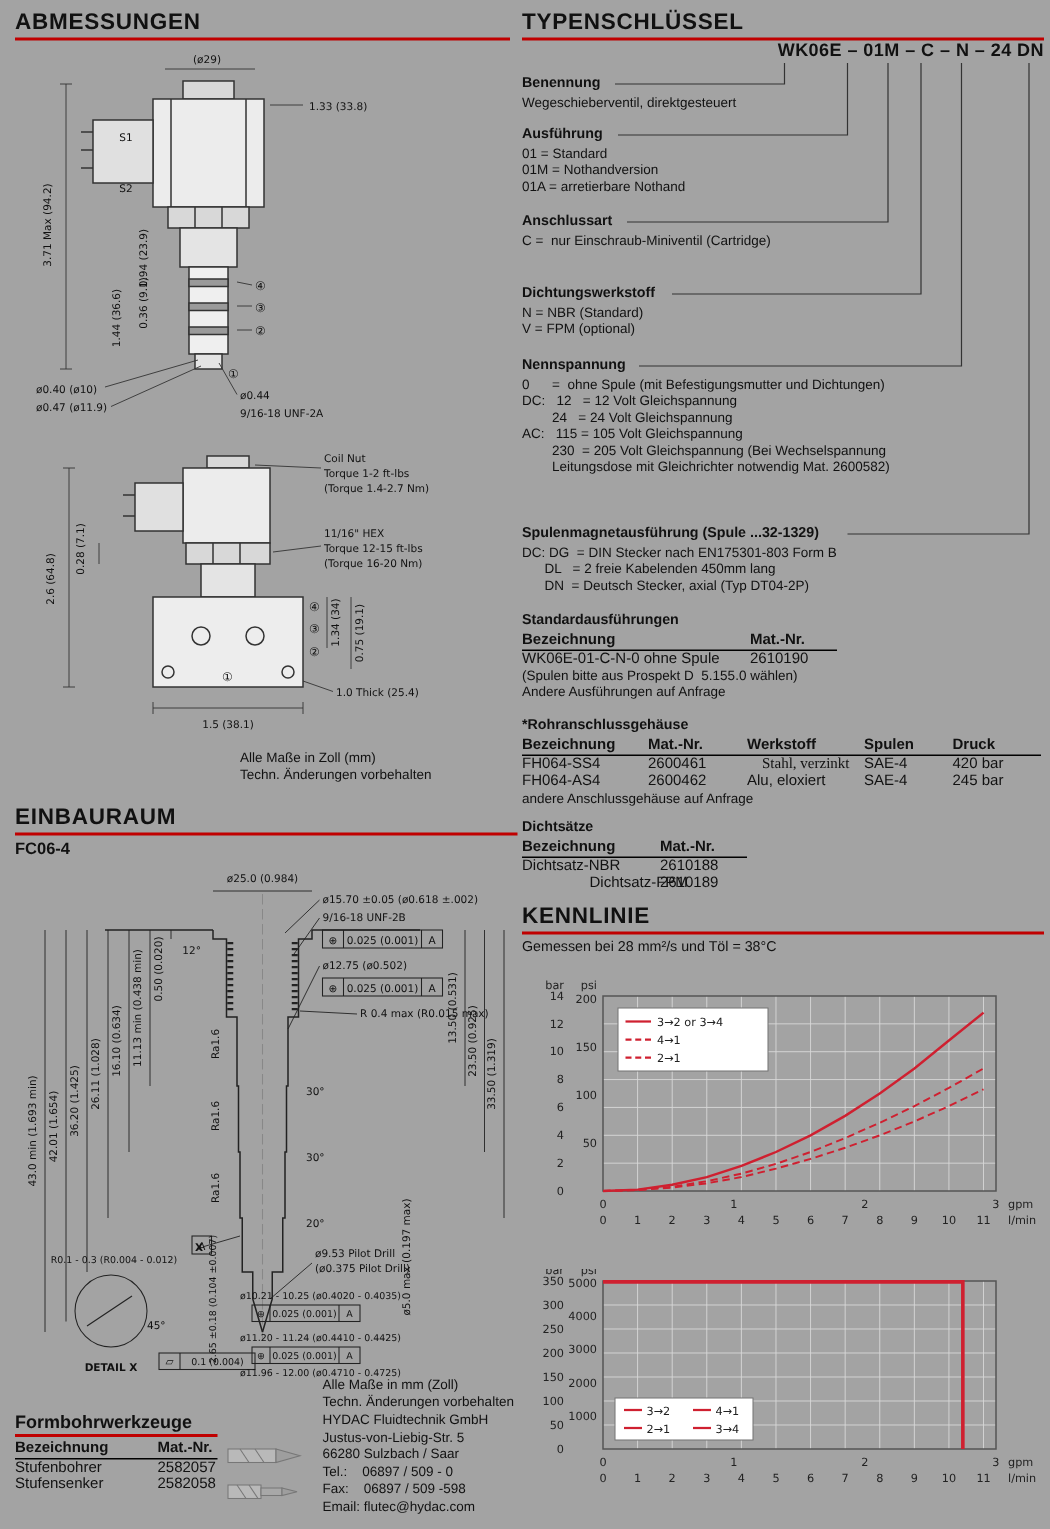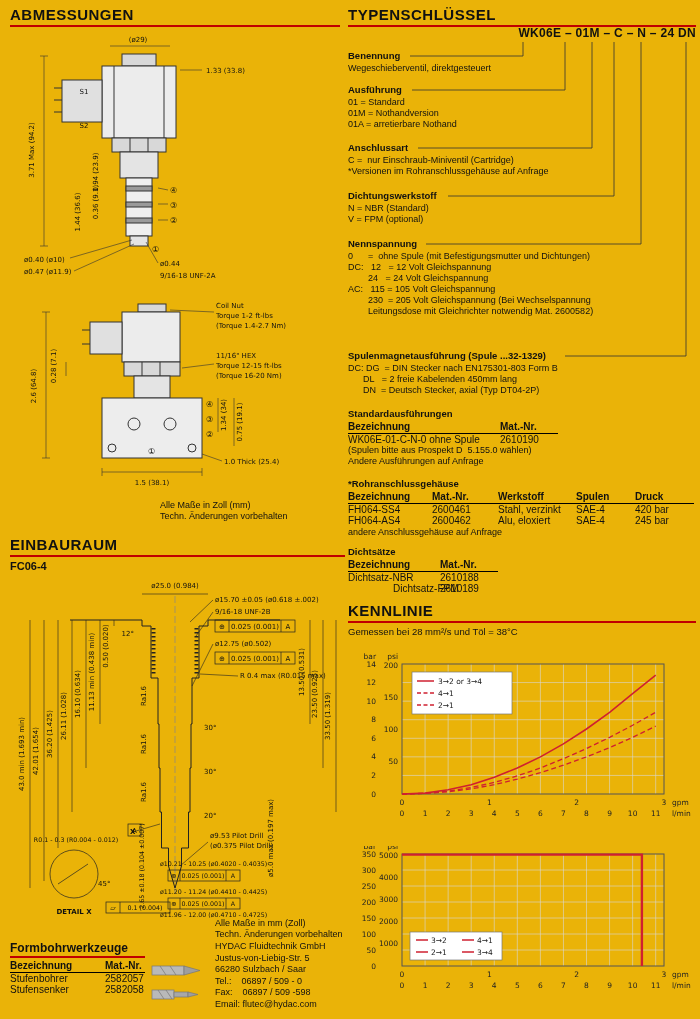--- a/index.html
+++ b/index.html
@@ -1,16 +1,16 @@
 <!DOCTYPE html>
 <html><head>
 <meta charset="utf-8">
 <style>
   html,body{margin:0;padding:0;background:#f2f2f2;}
-  #page{position:relative;width:700px;height:1019px;background:#eab308;margin:0 auto;
+  #page{position:relative;width:700px;height:1019px;background:#a3a3a3;margin:0 auto;
         font-family:"Liberation Sans","DejaVu Sans",sans-serif;color:#111;overflow:hidden;}
   .abs{position:absolute;}
   .title{font-size:15px;font-weight:bold;letter-spacing:.5px;}
   .rule{height:2px;background:#c00000;}
   .sub{font-size:11px;font-weight:bold;}
   .sec{position:absolute;left:348px;width:350px;}
   .sh{font-size:9.5px;font-weight:bold;margin-bottom:2px;}
   .sl{font-size:9px;line-height:11px;white-space:pre;}
   .tr{position:relative;height:11.5px;font-size:10px;}
   .td{position:absolute;top:0;white-space:pre;}
@@ -302,21 +302,20 @@
   <div class="sec" style="top:84px;">
     <div class="sh">Ausführung</div>
     <div class="sl">01 = Standard</div>
     <div class="sl">01M = Nothandversion</div>
     <div class="sl">01A = arretierbare Nothand</div>
   </div>
 
   <div class="sec" style="top:142px;">
     <div class="sh">Anschlussart</div>
     <div class="sl">C =  nur Einschraub-Miniventil (Cartridge)</div>
-    <div class="sl">*Versionen im Rohranschlussgehäuse auf Anfrage</div>
   </div>
 
   <div class="sec" style="top:190px;">
     <div class="sh">Dichtungswerkstoff</div>
     <div class="sl">N = NBR (Standard)</div>
     <div class="sl">V = FPM (optional)</div>
   </div>
 
   <div class="sec" style="top:238px;">
     <div class="sh">Nennspannung</div>
@@ -354,21 +353,21 @@
     <div class="tr thead" style="width:346px;">
       <span class="td" style="left:0;">Bezeichnung</span>
       <span class="td" style="left:84px;">Mat.-Nr.</span>
       <span class="td" style="left:150px;">Werkstoff</span>
       <span class="td" style="left:228px;">Spulen</span>
       <span class="td" style="left:287px;">Druck</span>
     </div>
     <div class="tr">
       <span class="td" style="left:0;">FH064-SS4</span>
       <span class="td" style="left:84px;">2600461</span>
-      <span class="td" style="left:150px;">Stahl, verzinkt</span>
+      <span class="td" style="left:160px;font-family:Liberation Serif, serif;">Stahl, verzinkt</span>
       <span class="td" style="left:228px;">SAE-4</span>
       <span class="td" style="left:287px;">420 bar</span>
     </div>
     <div class="tr">
       <span class="td" style="left:0;">FH064-AS4</span>
       <span class="td" style="left:84px;">2600462</span>
       <span class="td" style="left:150px;">Alu, eloxiert</span>
       <span class="td" style="left:228px;">SAE-4</span>
       <span class="td" style="left:287px;">245 bar</span>
     </div>

